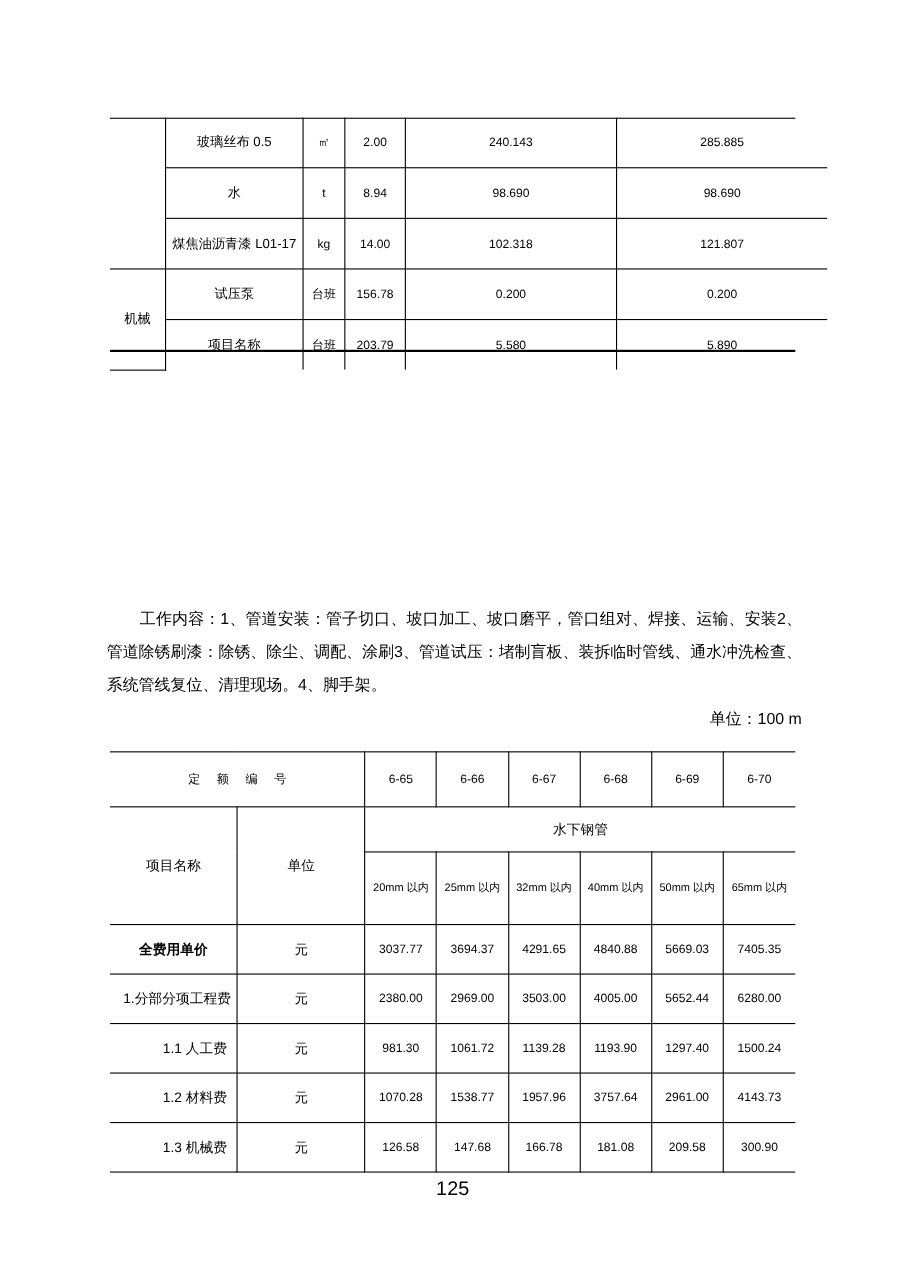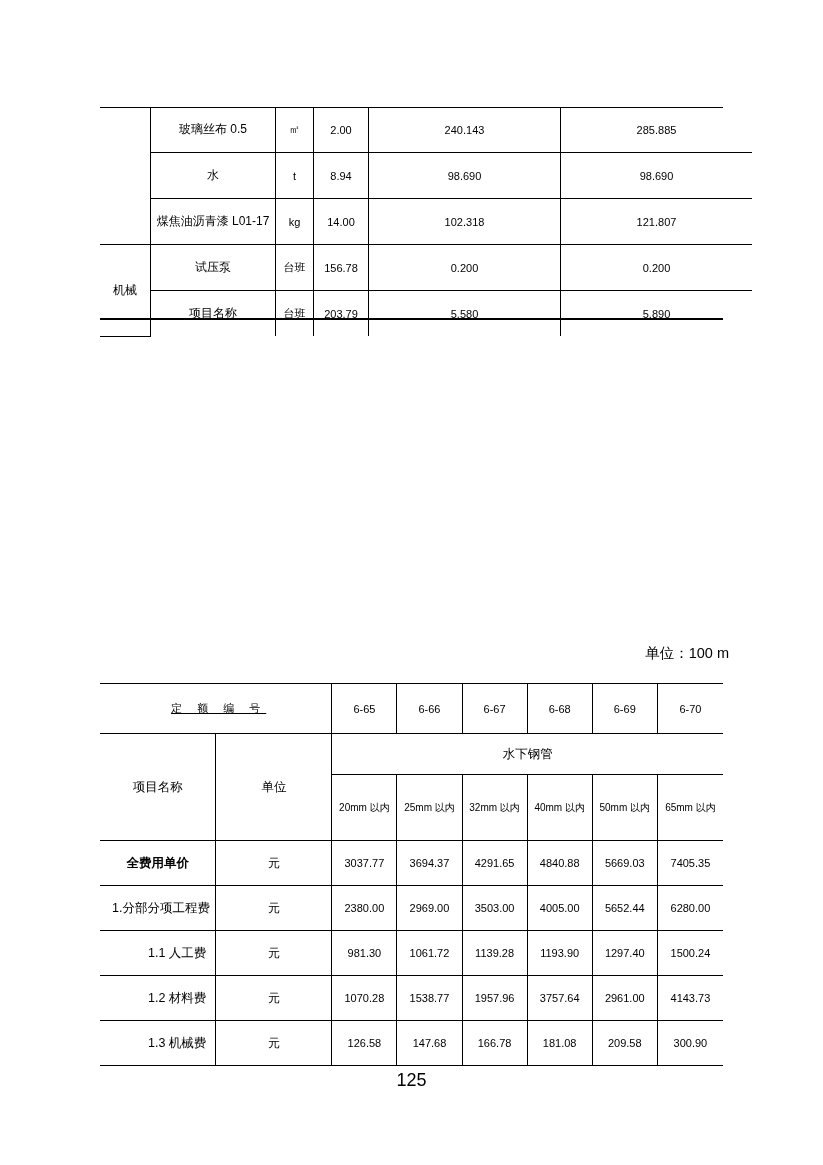--- a/index.html
+++ b/index.html
@@ -124,21 +124,20 @@
   #bottom-table .c-name { width: 227px; }
   #bottom-table .c-unit { width: 34px; }
   #bottom-table .c-d    { width: 60px; }
   #bottom-table .c-d2   { width: 61px; }
 
   #bottom-table .r-code td { height: 47px; font-size: 11px; }
   #bottom-table .code-label {
     letter-spacing: 6px;
     font-size: 12.5px;
     text-indent: 6px;
-    text-decoration: underline;
   }
   #bottom-table .r-group td { height: 38px; font-size: 12.5px; }
   #bottom-table .r-sizes td { height: 63px; font-size: 10px; line-height: 16px; }
   #bottom-table .r-data td  { height: 42px; }
   #bottom-table .lbl-name { font-size: 12.5px; }
   #bottom-table .bold { font-weight: bold; }
   #bottom-table .left-ind-0 { text-align: center; }
   #bottom-table .left-ind-1 { text-align: left;  padding-left: 12px; }
   #bottom-table .left-ind-2 { text-align: left;  padding-left: 48px; }
   #bottom-table .unitcell { font-size: 12px; }
@@ -202,20 +201,21 @@
         <td class="name">项目名称</td>
         <td class="unit">台班</td>
         <td class="price">203.79</td>
         <td class="val">5.580</td>
         <td class="val edge-open-right">5.890</td>
       </tr>
     </tbody>
   </table>
   <div class="thickrule" id="top-thick-bottom"></div>
 
+  <div class="work-content"><span class="indent"></span><span>工作内容：1、管道安装：管子切口、坡口加工、坡口磨平，管口组对、焊接、运输、安装2、管道除锈刷漆：除锈、除尘、调配、涂刷3、管道试压：堵制盲板、装拆临时管线、通水冲洗检查、系统管线复位、清理现场。4、脚手架。</span></div>
 
   <div class="unit-note">单位：100 m</div>
 
   <table class="grid" id="bottom-table">
     <tbody>
       <tr class="r-code">
         <td class="c-name code-label" colspan="2">定 额 编 号</td>
         <td class="c-d">6-65</td>
         <td class="c-d">6-66</td>
         <td class="c-d">6-67</td>

